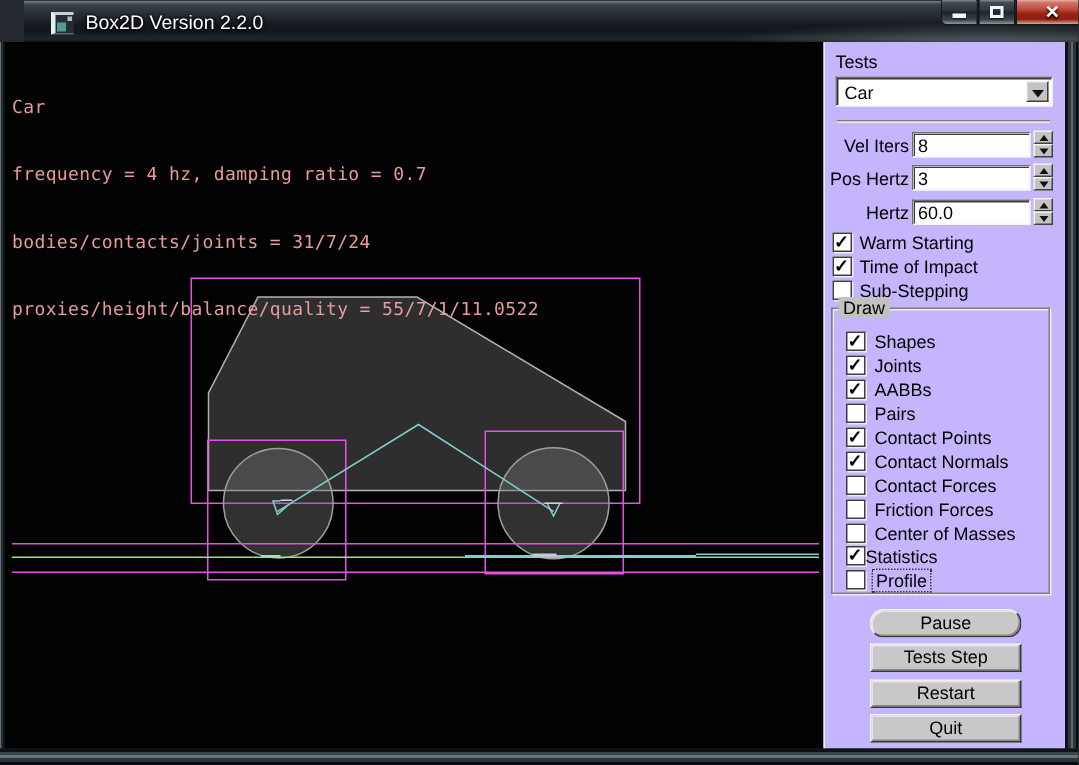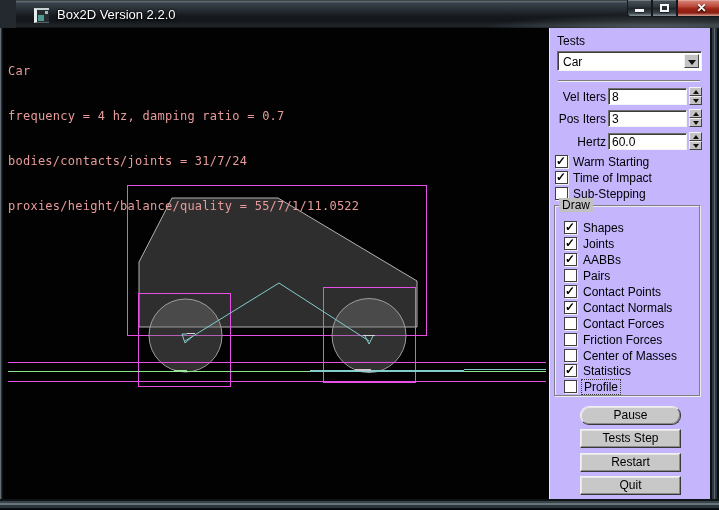--- a/index.html
+++ b/index.html
@@ -184,21 +184,21 @@
     </div>
     <div class="abs spinner" style="left:139px;top:59px;">
       <span class="sbtn up">
           <span class="t-up"></span>
         </span>
       <span class="sbtn dn">
           <span class="t-dn"></span>
         </span>
     </div>
 
-    <div class="abs spin-label" style="left:2px;top:84px;">Pos Iters</div>
+    <div class="abs spin-label" style="left:2px;top:84px;">Pos Hertz</div>
     <div class="abs spin-field" style="left:58px;top:82px;">
       <input value="3" style="">
     </div>
     <div class="abs spinner" style="left:139px;top:81px;">
       <span class="sbtn up">
           <span class="t-up"></span>
         </span>
       <span class="sbtn dn">
           <span class="t-dn"></span>
         </span>
@@ -265,21 +265,21 @@
         <span class="mark abs"></span>
       </div>
     <div class="abs cb-label" style="left:33px;top:305px;">Friction Forces</div>
     <div class="abs cb" style="left:14px;top:321px;">
         <span class="mark abs"></span>
       </div>
     <div class="abs cb-label" style="left:33px;top:321px;">Center of Masses</div>
     <div class="abs cb on" style="left:14px;top:336px;">
         <span class="mark abs">✓</span>
       </div>
-    <div class="abs cb-label" style="left:33px;top:336px;">Statistics</div>
+    <div class="abs cb-label" style="left:27px;top:336px;">Statistics</div>
     <div class="abs cb" style="left:14px;top:352px;">
         <span class="mark abs"></span>
       </div>
     <div class="abs cb-label focused" style="left:32px;top:352px;">Profile</div>
 
     <div class="abs pbtn" style="top:378px;border-radius:9px;">Pause</div>
     <div class="abs pbtn" style="top:401px;">Tests Step</div>
     <div class="abs pbtn" style="top:448px;">Quit</div>
     <div class="abs pbtn" style="top:425px;">Restart</div>
   </div>

